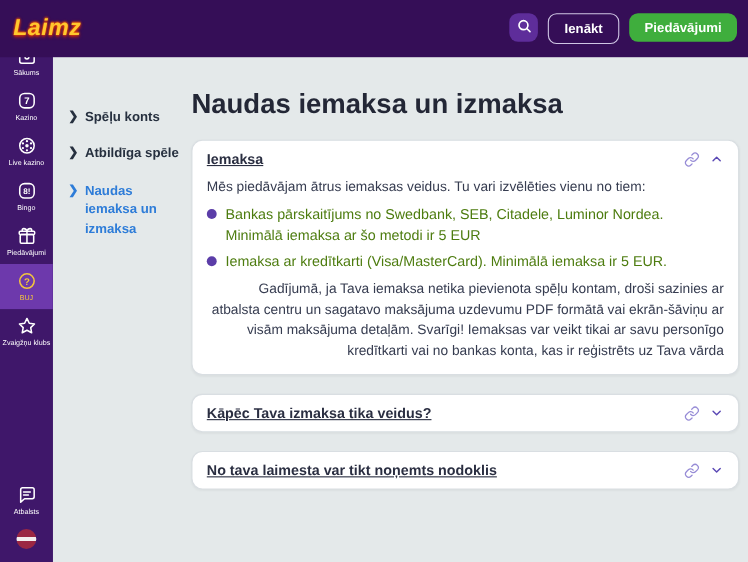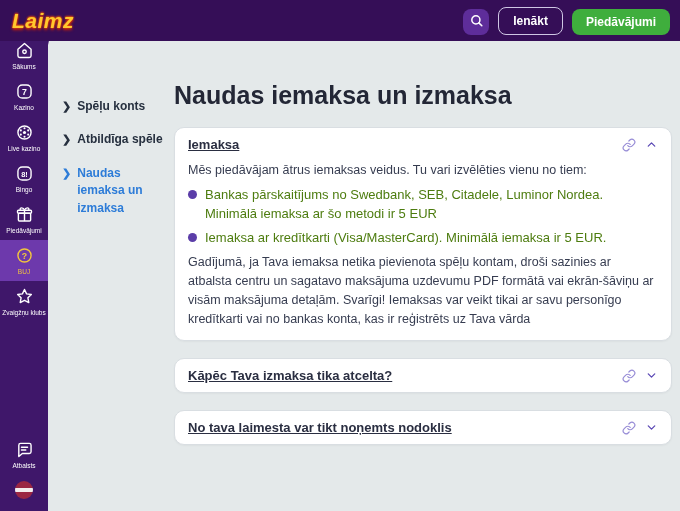--- a/index.html
+++ b/index.html
@@ -2,30 +2,30 @@
 <html><head>
 <meta charset="utf-8">
 <style>
   html,body { margin:0; padding:0; }
   body {
     width:680px; height:511px; position:relative; overflow:hidden;
     font-family:"Liberation Sans", sans-serif; background:#3f176a;
   }
   
   .header {
-    position:absolute; top:0; left:0; width:680px; height:41px;
+    position:absolute; top:0; left:0; width:680px; height:52px;
     background:#350e57; display:flex; align-items:center;
     padding:0 10px; box-sizing:border-box; z-index:3;
   }
   .logo {
     font-size:21px; font-weight:bold; font-style:italic; color:#ffc82e;
     letter-spacing:.5px; cursor:pointer; margin-left:2px;
     text-shadow:0 0 2px #ff5a00, 0 2px 3px rgba(214,33,0,.95), 0 -1px 2px rgba(255,90,0,.7);
   }
-  .header-right { margin-left:auto; display:flex; align-items:flex-end; gap:9px; }
+  .header-right { margin-left:auto; display:flex; align-items:flex-start; gap:9px; }
   .search-btn {
     width:26px; height:26px; border-radius:8px; background:#5e2d9a; border:none;
     display:flex; align-items:center; justify-content:center; cursor:pointer; color:#fff;
   }
   .btn { border-radius:8px; font-size:12px; font-weight:bold; padding:6px 14px;
          cursor:pointer; font-family:"Liberation Sans", sans-serif; }
   .btn-outline { background:transparent; border:1px solid #cfc6e4; color:#fff; }
   .btn-green   { background:#3fae3d; border:none; color:#fff; }
 
   
@@ -71,21 +71,21 @@
   .acc-header { display:flex; align-items:center; padding:9px 13px; cursor:pointer; }
   .acc-title { font-size:13px; font-weight:bold; color:#2a2e41;text-decoration:underline; }
   .acc-icons { margin-left:auto; display:flex; align-items:center; gap:9px; }
   .icon-link svg { width:14px; height:14px; color:#978cd6; display:block; }
   .icon-chev svg { width:13px; height:13px; color:#5b49b5; display:block; }
 
   .acc-body { padding:0 13px 12px; font-size:12.5px; color:#363c50; line-height:1.5; }
   .acc-intro { margin:0 0 5px; }
   .bullet { display:flex; gap:8px; margin:4px 0; color:#4d7c0f; font-size:13px; }
   .bullet .dot { width:9px; height:9px; border-radius:50%; background:#5b3da8; margin-top:5px; flex-shrink:0; }
-  .acc-outro { margin:6px 0 0; }
+  .acc-outro { margin:6px 0 0;text-align:right; }
 </style>
 </head>
 <body>
 
 <div class="header">
   <div class="logo">Laimz</div>
   <div class="header-right">
     <button class="search-btn">
       <span>
         <svg width="15" height="15" viewBox="0 0 24 24" fill="none" stroke="currentColor" stroke-width="2.4" stroke-linecap="round">
@@ -241,21 +241,21 @@
           <span class="dot"></span>
           <span>Iemaksa ar kredītkarti (Visa/MasterCard). Minimālā iemaksa ir 5 EUR.</span>
         </div>
         <p class="acc-outro">Gadījumā, ja Tava iemaksa netika pievienota spēļu kontam, droši sazinies ar atbalsta centru un sagatavo maksājuma uzdevumu PDF formātā vai ekrān-šāviņu ar visām maksājuma detaļām. Svarīgi! Iemaksas var veikt tikai ar savu personīgo kredītkarti vai no bankas konta, kas ir reģistrēts uz Tava vārda</p>
       </div>
     </div>
 
 
     <div class="accordion">
       <div class="acc-header">
-        <span class="acc-title">Kāpēc Tava izmaksa tika atcelta?</span>
+        <span class="acc-title">Kāpēc Tava izmaksa tika veidus?</span>
         <span class="acc-icons">
           <span class="icon-link">
             <svg viewBox="0 0 24 24" fill="none" stroke="currentColor" stroke-width="2" stroke-linecap="round">
               <path d="M10 13a5 5 0 0 0 7.54.54l3-3a5 5 0 0 0-7.07-7.07l-1.72 1.71"></path>
               <path d="M14 11a5 5 0 0 0-7.54-.54l-3 3a5 5 0 0 0 7.07 7.07l1.71-1.71"></path>
             </svg>
           </span>
           <span class="icon-chev">
             <svg viewBox="0 0 24 24" fill="none" stroke="currentColor" stroke-width="2.4" stroke-linecap="round" stroke-linejoin="round">
               <polyline points="6 9 12 15 18 9"></polyline>

